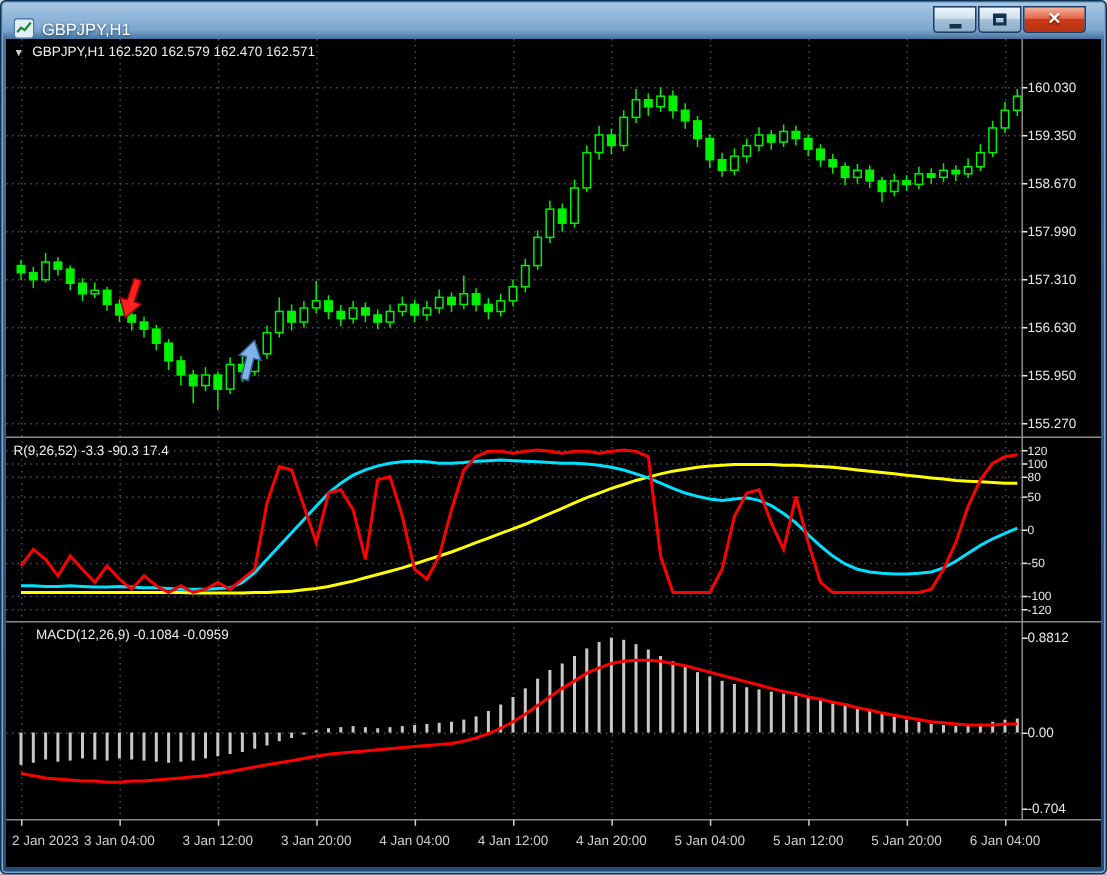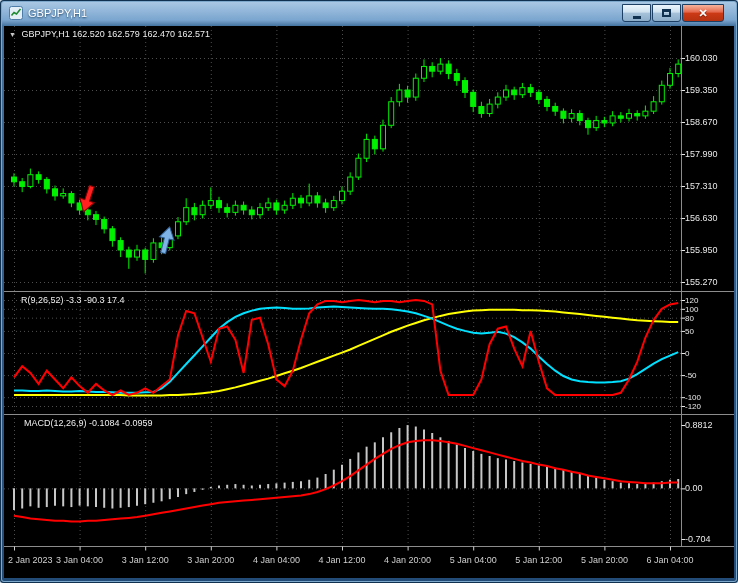--- a/index.html
+++ b/index.html
@@ -3,37 +3,37 @@
 <meta charset="utf-8">
 <style>
   html,body{margin:0;padding:0;background:#c9d6e4;}
   .window{
     position:relative;width:738px;height:583px;border-radius:4px;
     background:linear-gradient(180deg,#aecbe6 0px,#7ba6cf 20px,#44739f 26px,#2d5988 55%,#234b77 100%);
     box-shadow:inset 0 0 0 1px #10314f, inset 0 0 0 2px #7fa9cc;
     font-family:"Liberation Sans",sans-serif;
     overflow:hidden;
   }
-  .titlebar{height:26px;display:flex;align-items:center;padding-left:9px;color:#ffffff;font-size:11px;text-shadow:0 1px 2px #123a5e;}
+  .titlebar{height:26px;display:flex;align-items:flex-end;padding-left:9px;color:#ffffff;font-size:11px;text-shadow:0 1px 2px #123a5e;}
   .title-icon{display:inline-flex;margin-right:5px;}
   .win-buttons{position:absolute;top:4px;right:14px;display:flex;gap:1px;height:18px;}
   .winbtn{width:29px;height:18px;box-sizing:border-box;border:1px solid #1d3f63;border-radius:0 0 3px 3px;
     background:linear-gradient(180deg,#eef6fc 0%,#cfe1ef 45%,#a6c2da 50%,#8cadc9 100%);
     display:flex;align-items:center;justify-content:center;padding:0;cursor:default;}
   .btn-close{width:42px;background:linear-gradient(180deg,#f5b39c 0%,#e4674b 45%,#cd3a15 50%,#b53210 100%);}
   .glyph-min{width:8px;height:3px;background:#10314f;margin-top:8px;}
   .glyph-max{width:9px;height:8px;box-sizing:border-box;border:2px solid #10314f;border-top-width:3px;background:transparent;}
   .glyph-close{color:#fff;font-size:11px;font-weight:bold;line-height:1;text-shadow:0 1px 1px #7a1a00;}
   .chart-area{position:absolute;left:4px;top:26px;width:730px;height:552px;background:#000;}
   #chart-svg{position:absolute;left:0;top:0;}
   #chart-svg text{font-family:"Liberation Sans",sans-serif;}
   .overlay{position:absolute;color:#eeeeee;font-size:9px;line-height:10px;white-space:nowrap;}
   .info-line{left:5px;top:3px;}
   .tri{font-size:7px;color:#c8c8c8;margin-right:3px;}
-  .ind1-label{left:5px;top:269px;margin-left:12px;}
+  .ind1-label{left:5px;top:269px;}
   .macd-label{left:20px;top:392px;}
 </style>
 </head>
 <body>
 
 <div class="window">
   <div class="titlebar">
     <span class="title-icon">
       <svg width="14" height="14" viewBox="0 0 14 14">
         <rect x="0.5" y="0.5" width="13" height="13" rx="2" fill="#e4eef7" stroke="#4d7ca8"></rect>

